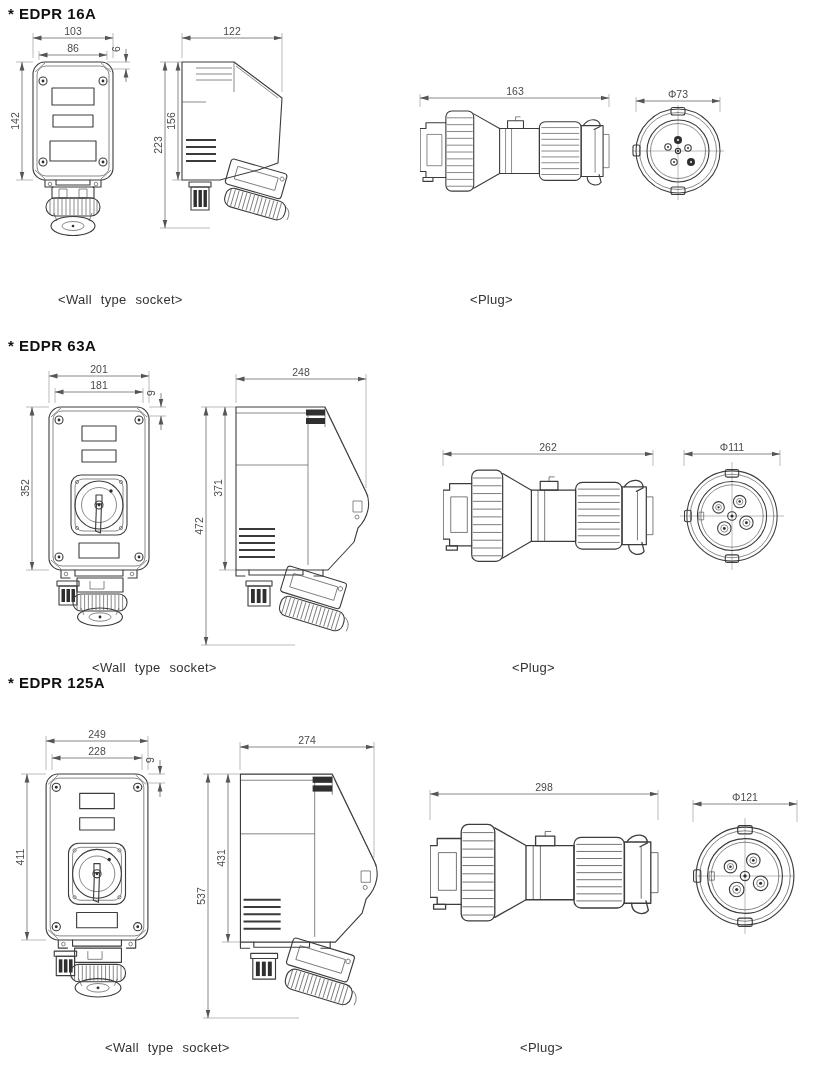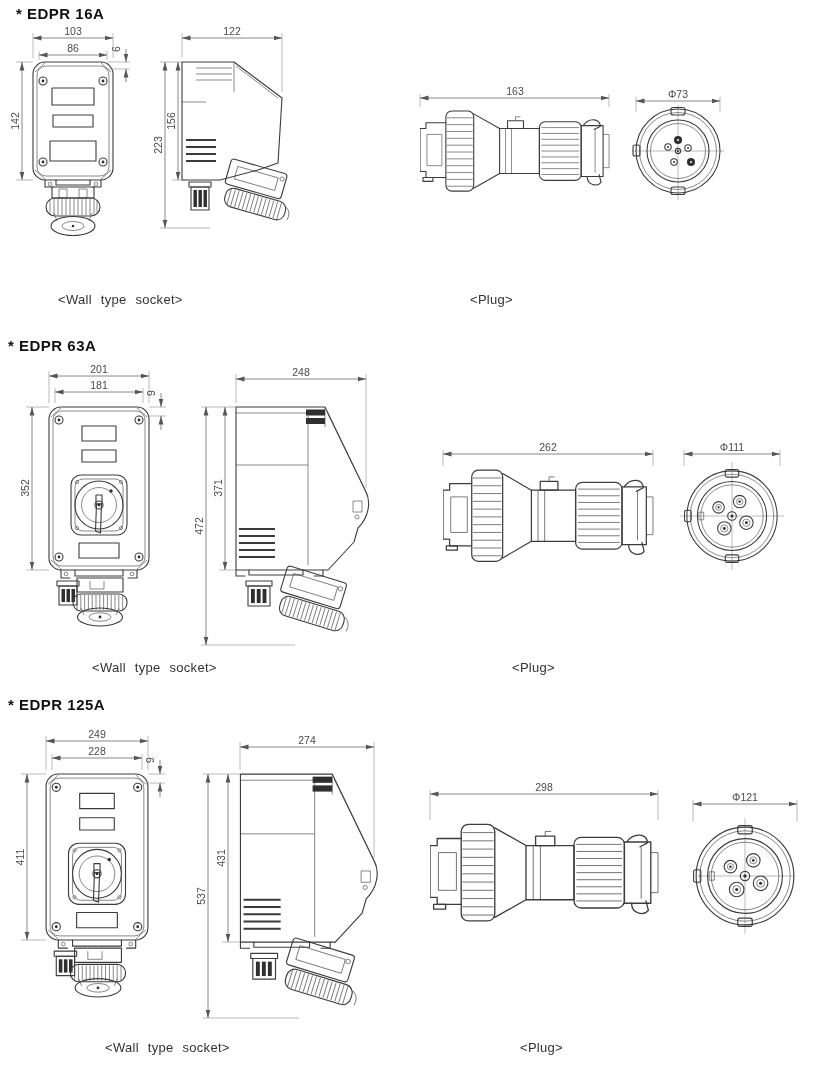--- a/index.html
+++ b/index.html
@@ -219,21 +219,21 @@
       <circle cx="65" cy="57" r="1.5"></circle>
               <circle cx="42" cy="63" r="1.5"></circle>
       <circle cx="50" cy="50" r="1.6"></circle>
     </g>
   </g>
 </symbol>
 </defs>
 </svg>
 
 <div>
-  <div class="sec-title" style="left:16px;top:5px;text-align:center;">* EDPR 16A</div>
+  <div class="sec-title" style="left:8px;top:5px;text-align:center;">* EDPR 16A</div>
 
   <svg class="abs" style="left:8px;top:22px;" width="124" height="228" viewBox="0 0 124 228">
     <use href="#sf16" x="15" y="38" width="100" height="178"></use>
     <path class="ext" d="M25,36 V11 M105,36 V11"></path>
     <line class="dim" x1="25" y1="16" x2="105" y2="16" marker-start="url(#ar)" marker-end="url(#ar)"></line>
     <text class="dimt" text-anchor="middle" x="65" y="12.5">103</text>
     <path class="ext" d="M31,38 V29 M99,38 V29"></path>
     <line class="dim" x1="31" y1="33" x2="99" y2="33" marker-start="url(#ar)" marker-end="url(#ar)"></line>
     <text class="dimt" text-anchor="middle" x="65" y="29.5">86</text>
     <path class="ext" d="M99,40 H122 M97,47 H122"></path>
@@ -341,21 +341,21 @@
     <line class="dim" x1="8" y1="14" x2="104" y2="14" marker-start="url(#ar)" marker-end="url(#ar)"></line>
     <text class="dimt" text-anchor="middle" x="56" y="10.5">Φ111</text>
     <use href="#plfb" x="8" y="28" width="96" height="96"></use>
   </svg>
 
   <div class="caption" style="left:92px;top:660px;">&lt;Wall type socket&gt;</div>
   <div class="caption" style="left:512px;top:660px;">&lt;Plug&gt;</div>
 </div>
 
 <div>
-  <div class="sec-title" style="left:8px;top:696px;">* EDPR 125A</div>
+  <div class="sec-title" style="left:8px;top:674px;">* EDPR 125A</div>
 
   <svg class="abs" style="left:15px;top:728px;" width="155" height="300" viewBox="0 0 155 300">
     <use href="#sfb" x="26" y="44" width="112" height="226"></use>
     <path class="ext" d="M31,42 V8 M133,42 V8"></path>
     <line class="dim" x1="31" y1="13" x2="133" y2="13" marker-start="url(#ar)" marker-end="url(#ar)"></line>
     <text class="dimt" text-anchor="middle" x="82" y="9.5">249</text>
     <path class="ext" d="M37,42 V26 M127,42 V26"></path>
     <line class="dim" x1="37" y1="30" x2="127" y2="30" marker-start="url(#ar)" marker-end="url(#ar)"></line>
     <text class="dimt" text-anchor="middle" x="82" y="26.5">228</text>
     <path class="ext" d="M133,46 H150 M131,55 H150"></path>

